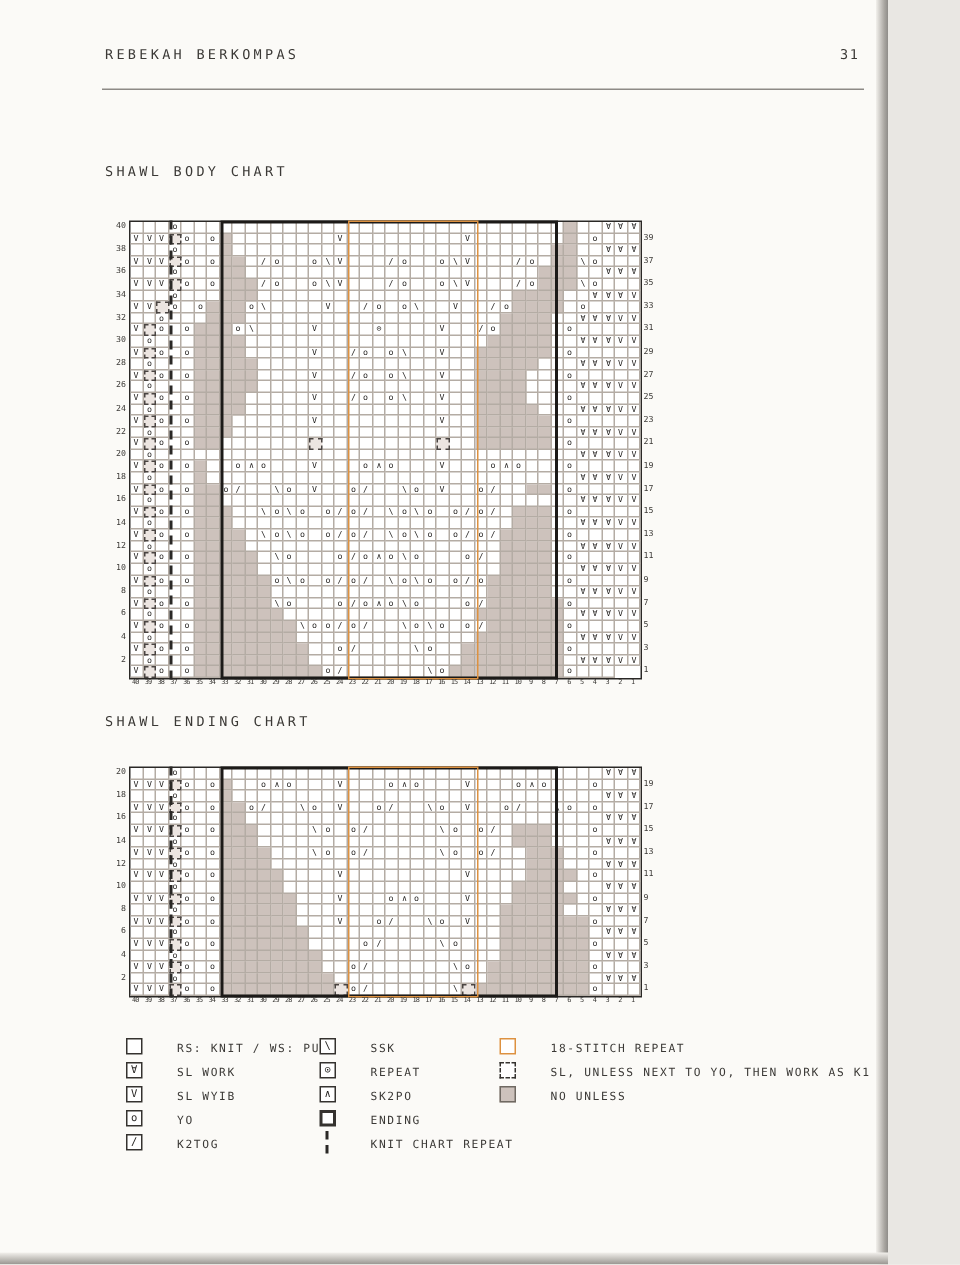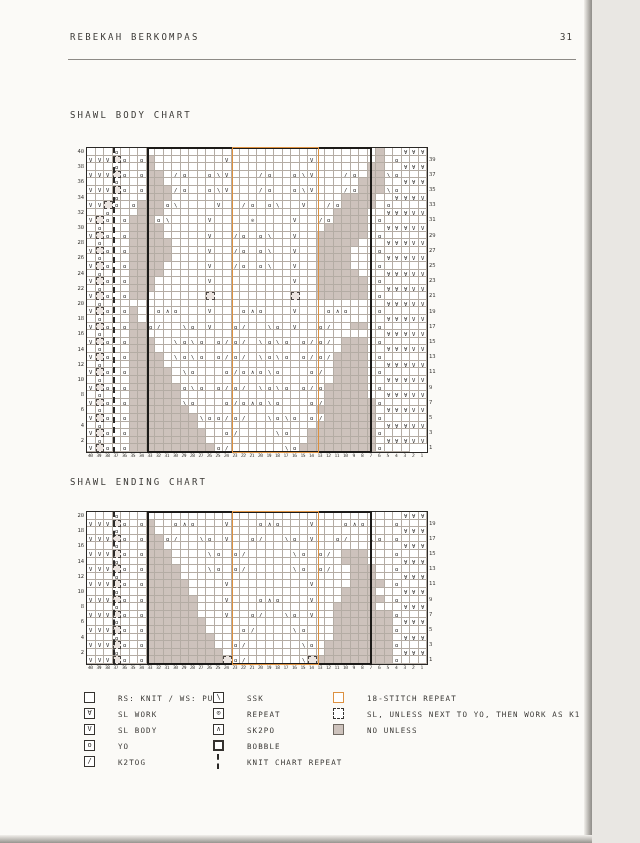--- a/index.html
+++ b/index.html
@@ -3708,21 +3708,21 @@
       <div class="lg-item" style="left: 84px; top: 692px;">
         <div class="lg-sym"></div>
         <div class="lg-label">RS: KNIT / WS: PURL</div>
       </div>
       <div class="lg-item" style="left: 84px; top: 708px;">
         <div class="lg-sym">∀</div>
         <div class="lg-label">SL WORK</div>
       </div>
       <div class="lg-item" style="left: 84px; top: 724px;">
         <div class="lg-sym">V</div>
-        <div class="lg-label">SL BODY</div>
+        <div class="lg-label">SL WYIB</div>
       </div>
       <div class="lg-item" style="left: 84px; top: 740px;">
         <div class="lg-sym">o</div>
         <div class="lg-label">YO</div>
       </div>
       <div class="lg-item" style="left: 84px; top: 756px;">
         <div class="lg-sym">/</div>
         <div class="lg-label">K2TOG</div>
       </div>
       <div class="lg-item" style="left: 213px; top: 692px;">
@@ -3732,21 +3732,21 @@
       <div class="lg-item" style="left: 213px; top: 708px;">
         <div class="lg-sym">⊙</div>
         <div class="lg-label">REPEAT</div>
       </div>
       <div class="lg-item" style="left: 213px; top: 724px;">
         <div class="lg-sym">∧</div>
         <div class="lg-label">SK2PO</div>
       </div>
       <div class="lg-item" style="left: 213px; top: 740px;">
         <div class="lg-sym bold"></div>
-        <div class="lg-label">BOBBLE</div>
+        <div class="lg-label">ENDING</div>
       </div>
       <div class="lg-item" style="left: 213px; top: 756px;">
         <div class="lg-sym dashline"></div>
         <div class="lg-label">KNIT CHART REPEAT</div>
       </div>
       <div class="lg-item" style="left: 333px; top: 692px;">
         <div class="lg-sym orange"></div>
         <div class="lg-label">18-STITCH REPEAT</div>
       </div>
       <div class="lg-item" style="left: 333px; top: 708px;">

